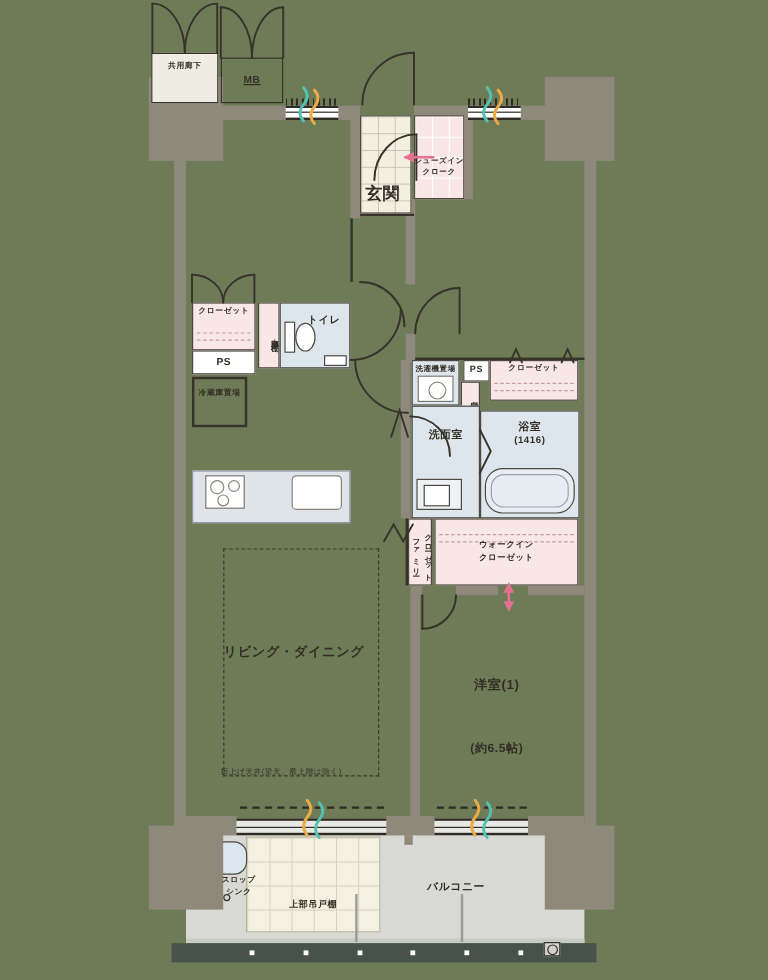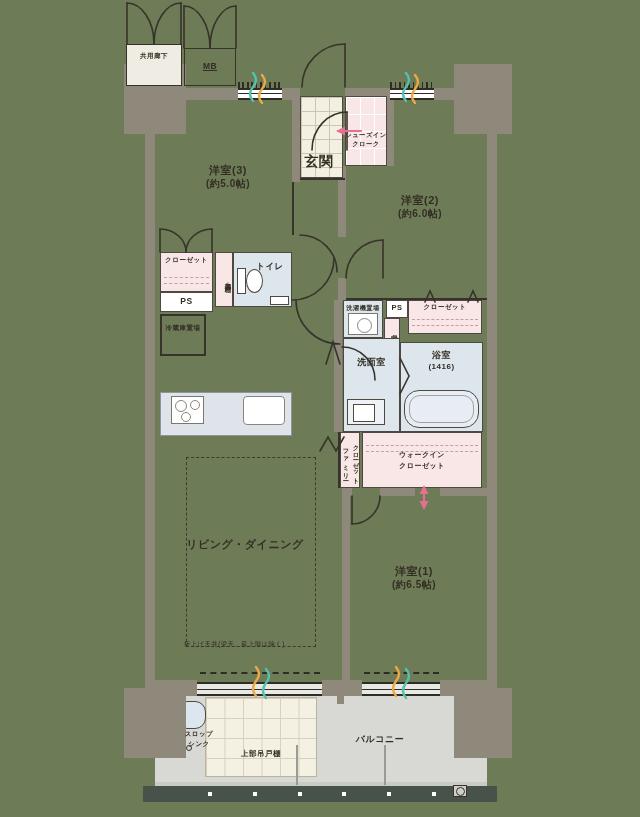--- a/index.html
+++ b/index.html
@@ -172,31 +172,23 @@
     <span style="display:block;">ウォークイン</span>
     <span style="display:block;">クローゼット</span>
   </div>
 
   <div class="a dashedrect" style="left:186px;top:457px;width:130px;height:190px;"></div>
   <div class="lb" style="left:160px;top:537px;width:170px;">
     <span style="display:block;font-size:11px;">リビング・ダイニング</span>
   </div>
   <div class="lb" style="left:184px;top:640px;width:140px;font-size:6.3px;font-weight:500;text-align:left;">折上げ天井(梁天、最上階は除く)</div>
 
-  <div class="lb" style="left:158px;top:163px;width:140px;">
-    <span style="display:block;font-size:11px;">洋室(3)</span>
-    <span style="display:block;font-size:10px;">(約5.0帖)</span>
-  </div>
-  <div class="lb" style="left:350px;top:193px;width:140px;">
-    <span style="display:block;font-size:11px;">洋室(2)</span>
-    <span style="display:block;font-size:10px;">(約6.0帖)</span>
-  </div>
   <div class="lb" style="left:344px;top:564px;width:140px;">
     <span style="display:block;font-size:11px;">洋室(1)</span>
-    <span style="display:block;font-size:10px;">(約6.5帖)</span>
+    <span style="display:block;font-size:10px;margin-top:40px;">(約6.5帖)</span>
   </div>
 
   <div class="a winT" style="left:238px;top:88px;width:44px;height:12px;"></div>
   <div class="a winT" style="left:390px;top:88px;width:44px;height:12px;"></div>
   <div class="a dashline" style="left:200px;top:672px;width:120px;"></div>
   <div class="a dashline" style="left:364px;top:672px;width:75px;"></div>
   <div class="a winB" style="left:197px;top:682px;width:125px;height:14px;"></div>
   <div class="a winB" style="left:362px;top:682px;width:78px;height:14px;"></div>
 
   <div class="lb" style="left:340px;top:734px;width:80px;font-size:9px;">バルコニー</div>

